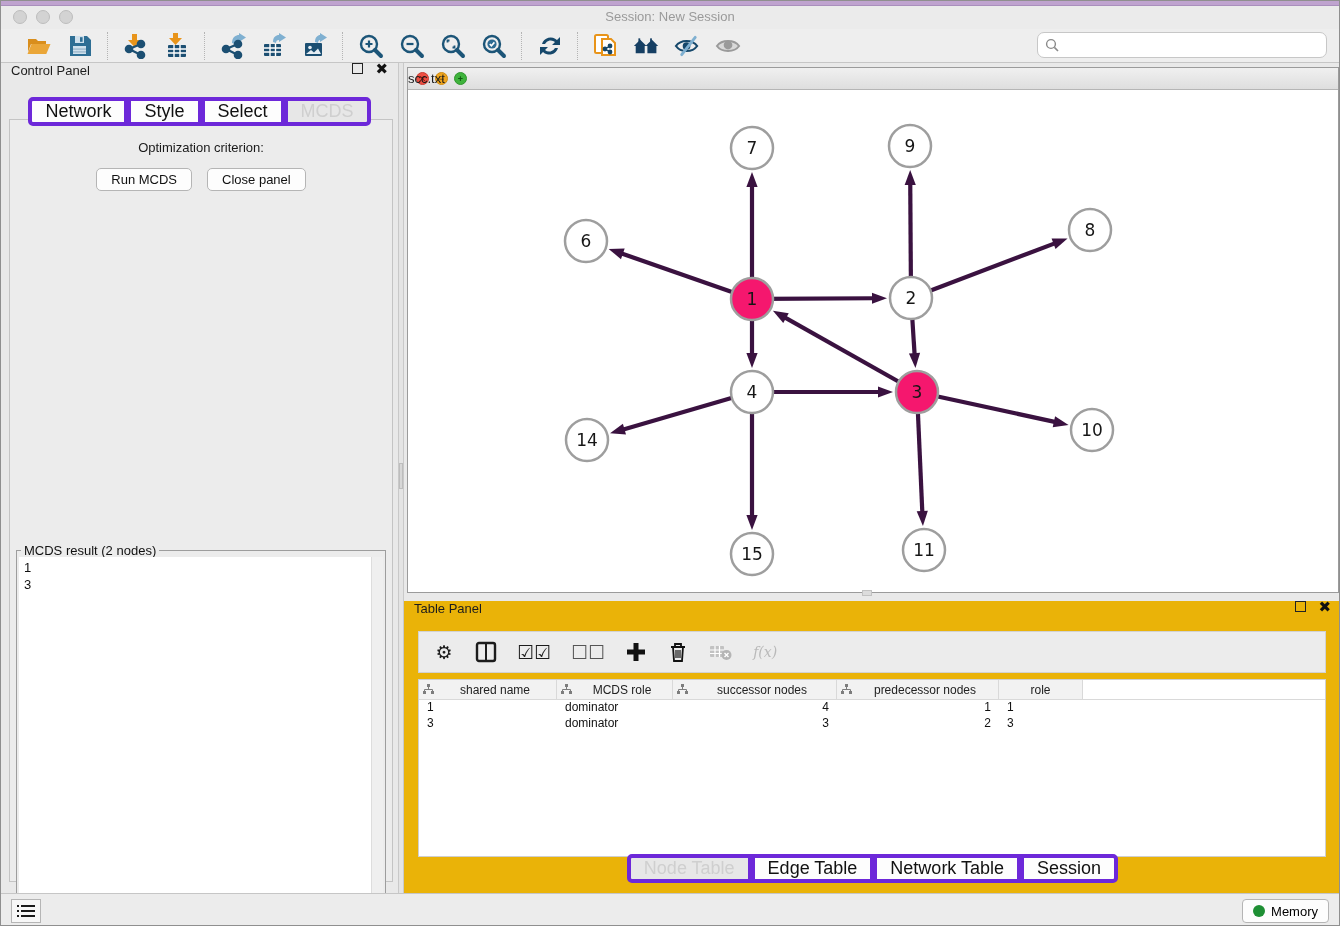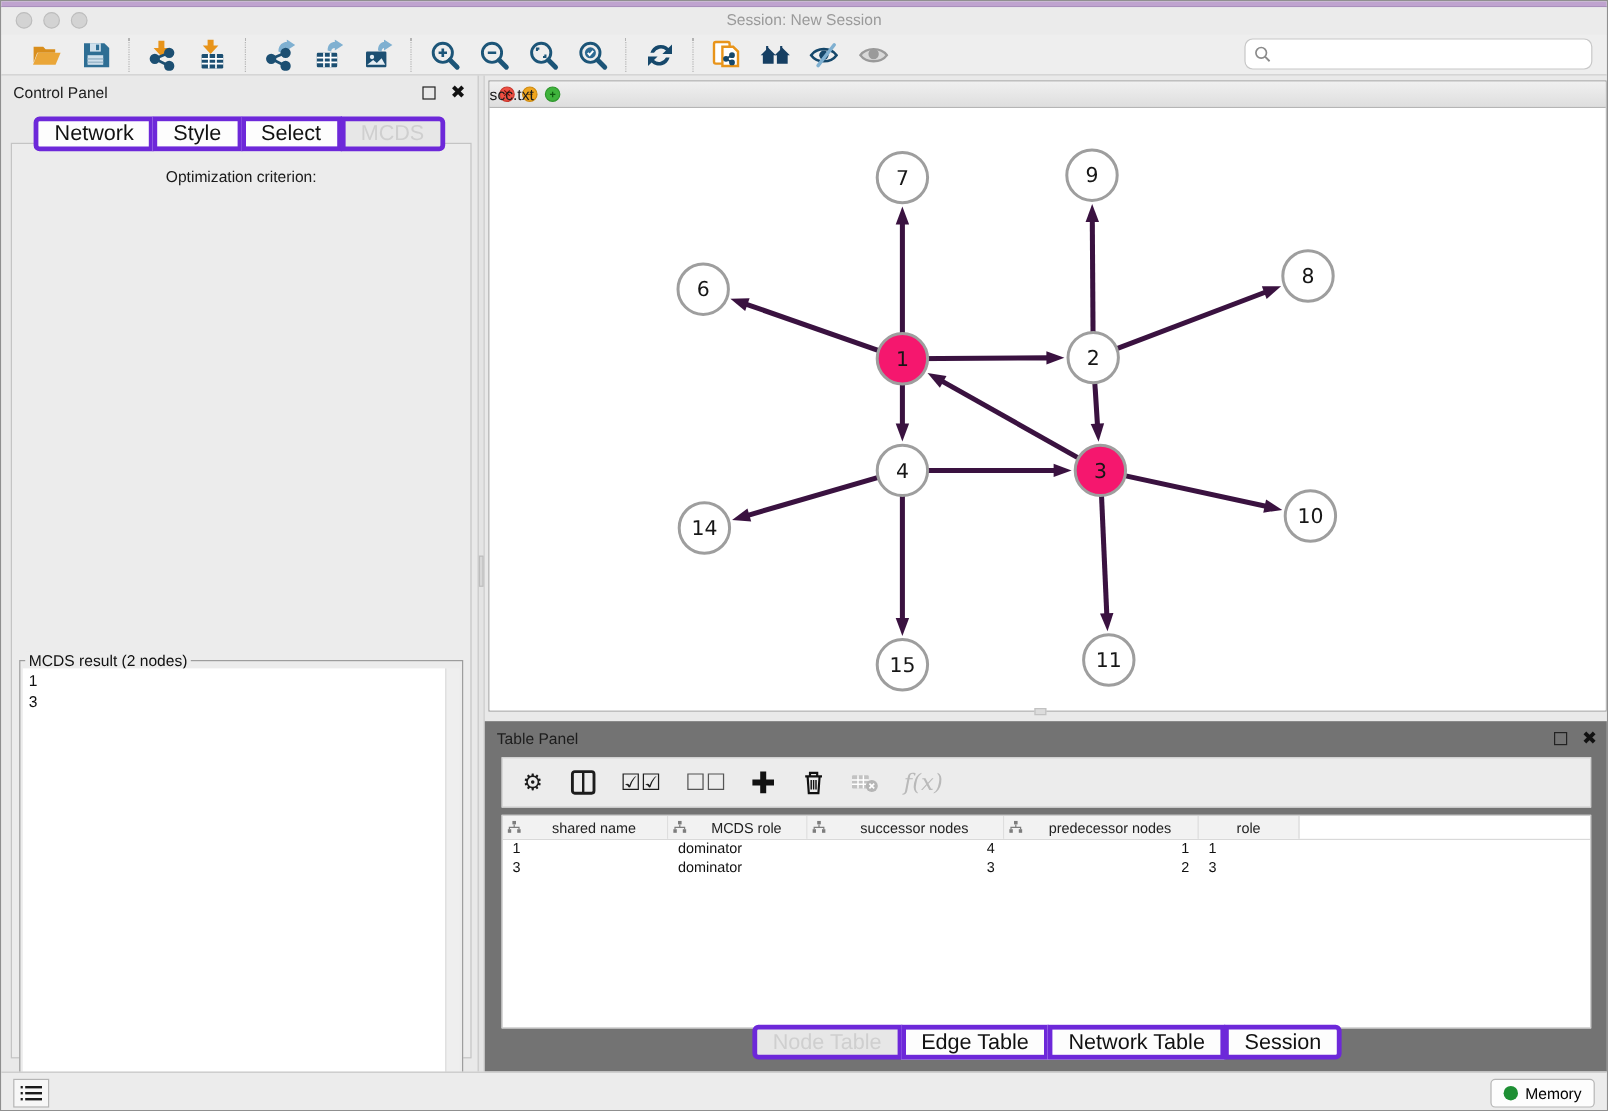--- a/index.html
+++ b/index.html
@@ -20,21 +20,21 @@
   
   .toolbar { position:absolute; top:28px; left:0; width:100%; height:34px; background:#eeeeee; border-bottom:1px solid #c6c6c6; display:flex; align-items:center; padding-left:10px; }
   .tb-group { display:flex; align-items:center; gap:14px; padding:0 14px; }
   .tb-sep { width:1px; height:28px; border-left:1px dotted #b4b4b4; }
   .tb-icon { width:27px; height:27px; display:flex; align-items:center; justify-content:center; cursor:pointer; }
   .tb-icon svg { display:block; }
   .searchbox { position:absolute; right:12px; top:3px; width:290px; height:26px; background:#fff; border:1px solid #c7c7c7; border-radius:7px; display:flex; align-items:center; padding-left:7px; }
   .searchbox input { border:none; outline:none; flex:1; font-size:12px; height:20px; background:transparent; }
   
   .control-panel { position:absolute; top:62px; left:0; width:397px; height:830px; background:#e9e9e9; }
-  .panel-head { height:28px; display:flex; align-items:center; padding:0 10px; font-size:13px; color:#1d1d1d; }
+  .panel-head { height:28px; display:flex; align-items:flex-start; padding:0 10px; font-size:13px; color:#1d1d1d; }
   .panel-head .spacer { flex:1; }
   .float-btn { width:11px; height:11px; border:1.5px solid #222; margin-right:12px; cursor:pointer; }
   .close-btn { font-size:15px; font-weight:bold; color:#111; cursor:pointer; line-height:11px; }
   .tabs-row { display:flex; justify-content:center; margin-top:6px; position:relative; z-index:2; }
   .tab { border:4px solid #6d28d9; background:#fdfdfd; color:#111; font-size:18px; padding:0 13px; margin-left:-1px; cursor:pointer; }
   .tab:first-child { border-top-left-radius:5px; border-bottom-left-radius:5px; margin-left:0; }
   .tab:last-child { border-top-right-radius:5px; border-bottom-right-radius:5px; }
   .tab.sel { background:#e7e7e7; color:#cfcfcf; }
   .cp-content { position:absolute; top:56px; left:8px; width:384px; height:763px; background:#ececec; border:1px solid #c4c4c4; }
   .opt-label { text-align:center; margin-top:20px; font-size:13px; color:#1a1a1a; }
@@ -55,26 +55,26 @@
   .net-window { position:absolute; top:4px; left:3px; width:932px; height:526px; border:1px solid #9b9b9b; background:#fff; }
   .net-titlebar { height:22px; background:linear-gradient(#f0f0f0,#dedede); border-bottom:1px solid #b5b5b5; position:relative; }
   .net-title { position:absolute; width:100%; font-size:13px; color:#1a1a1a; top:3px; }
   .net-lights { position:absolute; left:8px; top:4px; display:flex; gap:6px; }
   .net-lights .lt { width:13px; height:13px; border-radius:50%; font-size:9px; font-weight:bold; display:flex; align-items:center; justify-content:center; cursor:pointer; }
   .lt.red { background:#ee4f43; border:1px solid #c93a30; color:#741008; }
   .lt.yellow { background:#efa51e; border:1px solid #cf8c12; color:#8a5a05; }
   .lt.green { background:#3fb33c; border:1px solid #2f962d; color:#0e5a10; }
   .net-canvas { position:absolute; top:22px; left:0; width:930px; height:502px; background:#fff; }
   
-  .table-panel { position:absolute; top:538px; left:0px; width:937px; height:292px; background:#737373; }
+  .table-panel { position:absolute; top:538px; left:0px; width:937px; height:292px; background:#eab308; }
   .tp-toolbar { position:absolute; top:30px; left:14px; width:908px; height:42px; background:#ececec; border:1px solid #d2d2d2; display:flex; align-items:center; gap:20px; padding-left:14px; }
   .tp-icon { display:flex; align-items:center; justify-content:center; min-width:22px; height:24px; cursor:pointer; color:#1c1c1c; }
   .tp-icon.disabled { color:#b9b9b9; cursor:default; }
   .glyph18 { font-size:19px; line-height:19px; }
-  .fx { font-family:"DejaVu Serif", serif; font-style:italic; font-size:19px; color:#b9b9b9; }
+  .fx { font-family:"DejaVu Serif", serif; font-style:italic; font-size:14px; color:#b9b9b9; }
   .dtable { position:absolute; top:78px; left:14px; width:908px; height:178px; background:#fff; border:1px solid #cfcfcf; overflow:hidden; }
   .thead { display:flex; height:20px; border-bottom:1px solid #d9d9d9; }
   .th { background:#f2f2f2; border-right:1px solid #d9d9d9; display:flex; align-items:center; font-size:12px; color:#222; position:relative; }
   .th .hlabel { flex:1; text-align:center; padding:0 4px; }
   .th .hicon { margin-left:4px; }
   .trow { display:flex; height:16px; font-size:12px; color:#111; }
   .td { padding:0 8px; overflow:hidden; white-space:nowrap; }
   .td.right { text-align:right; }
   .tp-tabs { position:absolute; bottom:10px; left:0; width:100%; display:flex; justify-content:center; }
   
@@ -269,20 +269,24 @@
     <span class="close-btn">✖</span>
   </div>
   <div class="tabs-row">
       <div class="tab">Network</div>
       <div class="tab">Style</div>
       <div class="tab">Select</div>
       <div class="tab sel">MCDS</div>
     </div>
   <div class="cp-content">
     <div class="opt-label">Optimization criterion:</div>
+    <div class="btn-row">
+      <div class="push-btn">Run MCDS</div>
+      <div class="push-btn">Close panel</div>
+    </div>
     <div class="result-fieldset">
       <div class="result-legend">MCDS result (2 nodes)</div>
       <div class="result-area">1
 3</div>
       <div class="result-scroll"></div>
     </div>
   </div>
 </div>
 
 <div class="vsplit">

